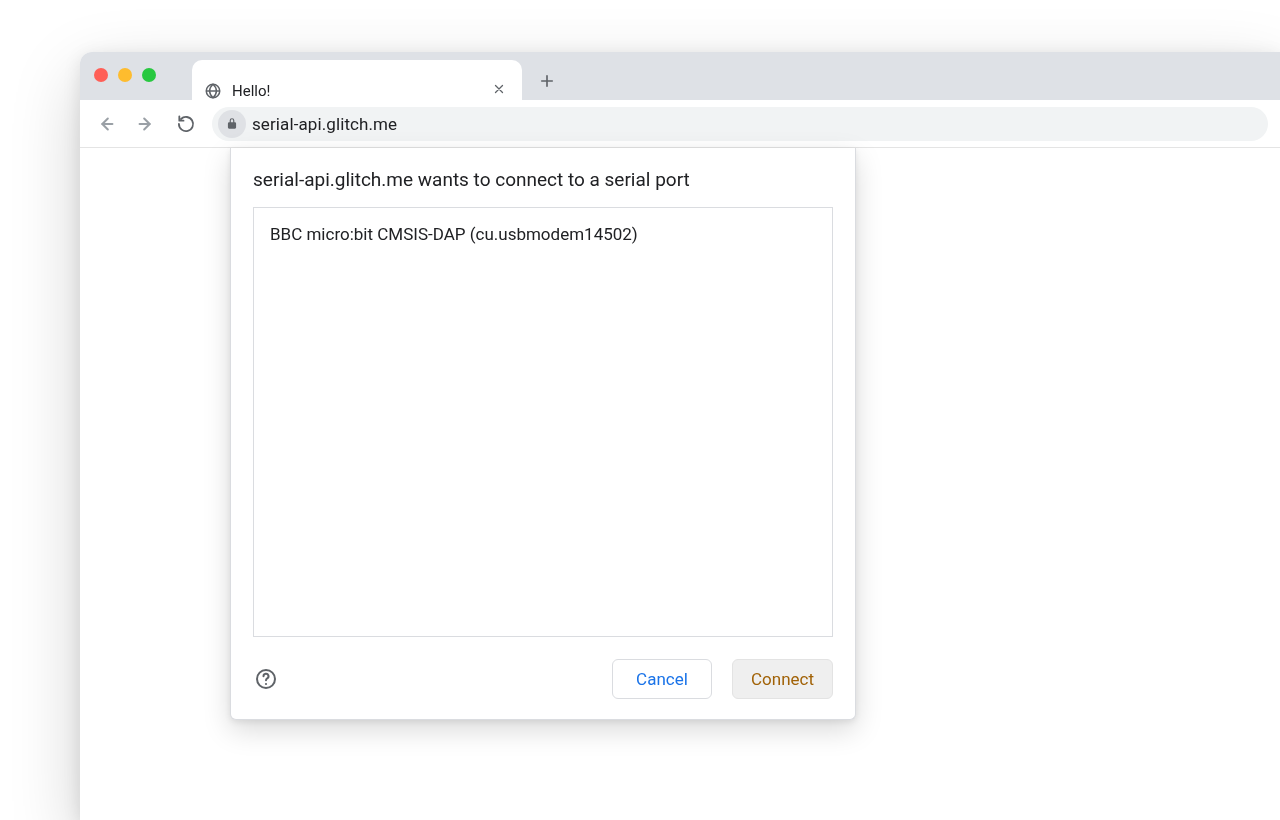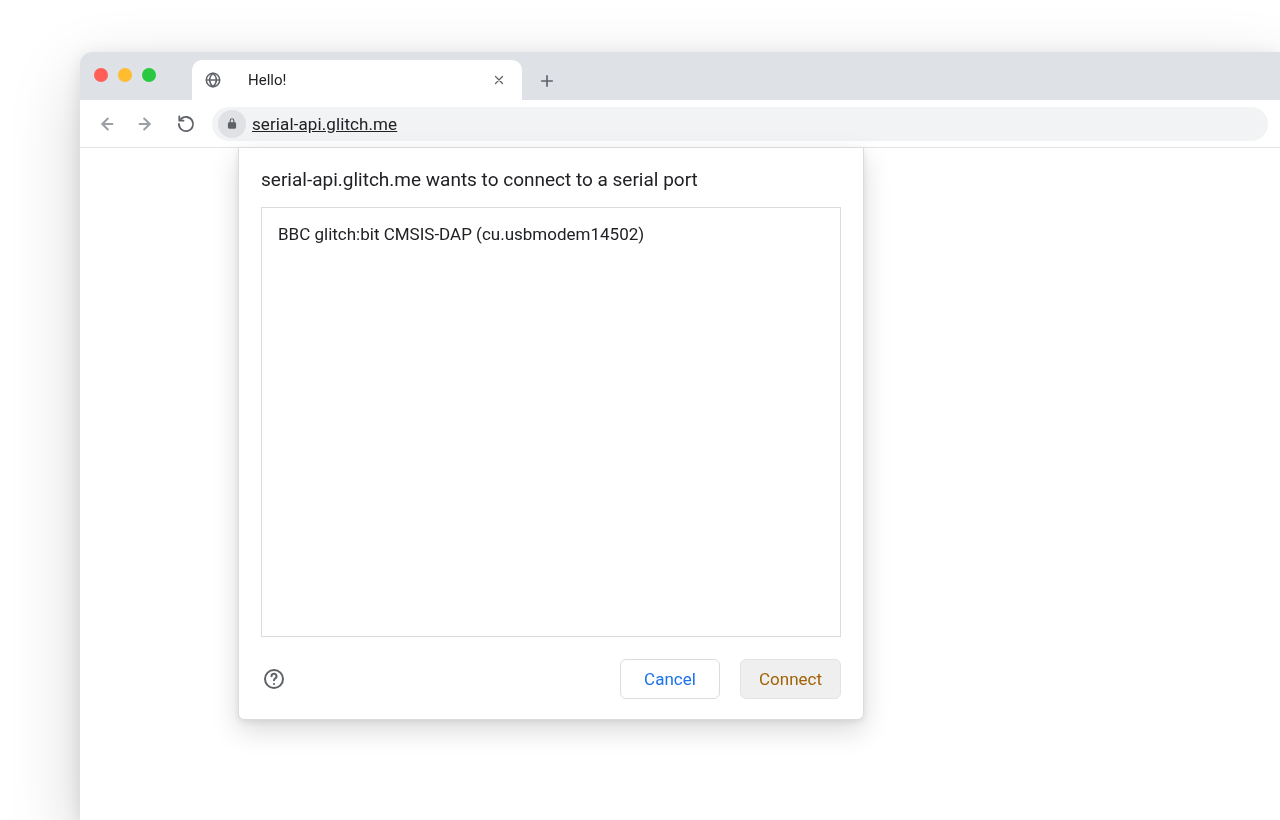--- a/index.html
+++ b/index.html
@@ -40,23 +40,23 @@
   .tl-zoom     { background: #28c840; }
 
   .tab {
     margin-left: 100px;
     height: 40px;
     width: 330px;
     background: #fff;
     border-top-left-radius: 10px;
     border-top-right-radius: 10px;
     display: flex;
-    align-items: center;
+    align-items: flex-end;
     padding: 0 12px;
-    gap: 26px;
+    gap: 10px;
     position: relative;
   }
   .tab .favicon { width: 18px; height: 18px; flex: 0 0 auto; color:#5f6368; }
   .tab .title { font-size: 15px; color:#202124; flex: 1 1 auto; white-space: nowrap; overflow: hidden; text-overflow: ellipsis; }
   .tab .close, .newtab {
     width: 22px; height: 22px; display:flex; align-items:center; justify-content:center;
     color:#5f6368; border-radius: 50%;
   }
   .newtab { margin-left: 14px; margin-bottom: 8px; }
 
@@ -74,34 +74,33 @@
   .addr {
     flex: 1 1 auto;
     height: 34px;
     background: #f1f3f4;
     border-radius: 17px;
     display: flex;
     align-items: center;
     padding: 0 6px 0 6px;
     gap: 6px;
     color:#202124;
-    text-decoration:underline;
   }
   .lock-chip {
     width: 28px; height: 28px; border-radius: 14px; background:#dfe1e5;
     display:flex; align-items:center; justify-content:center; color:#5f6368;
   }
   .addr .url { font-size: 17px; letter-spacing: 0.1px; }
 
   .viewport { position: relative; background:#fff; height: calc(100% - 96px); }
 
   
   .dialog {
     position: absolute;
-    left: 158px;
+    left: 150px;
     top: 0px;
     width: 626px;
     background: #fff;
     border: 1px solid #dadce0;
     border-top: none;
     border-radius: 0 0 6px 6px;
     box-shadow: 0 10px 28px rgba(0,0,0,0.15), 0 2px 6px rgba(0,0,0,0.08);
     padding: 20px 22px 20px 22px;
   }
   .dialog-title { font-size: 19px; color:#202124; margin-bottom: 16px; }
@@ -194,21 +193,21 @@
         <span class="url">serial-api.glitch.me</span>
       </div>
     </div>
 
     <div class="viewport">
 
       <div class="dialog">
         <div class="dialog-title">serial-api.glitch.me wants to connect to a serial port</div>
 
         <div class="device-list">
-          <div class="device-item">BBC glitch:bit CMSIS-DAP (cu.usbmodem14502)</div>
+          <div class="device-item">BBC micro:bit CMSIS-DAP (cu.usbmodem14502)</div>
         </div>
 
         <div class="dialog-footer">
           <span class="help-btn">
             <svg viewBox="0 0 24 24" width="24" height="24" fill="none" stroke="#5f6368" stroke-width="2">
               <circle cx="12" cy="12" r="9"></circle>
               <path d="M9.5 9.2a2.5 2.5 0 1 1 3.7 2.2c-.9.5-1.2 1-1.2 1.9" stroke-linecap="round"></path>
               <circle cx="12" cy="17" r="1.1" fill="#5f6368" stroke="none"></circle>
             </svg>
           </span>

